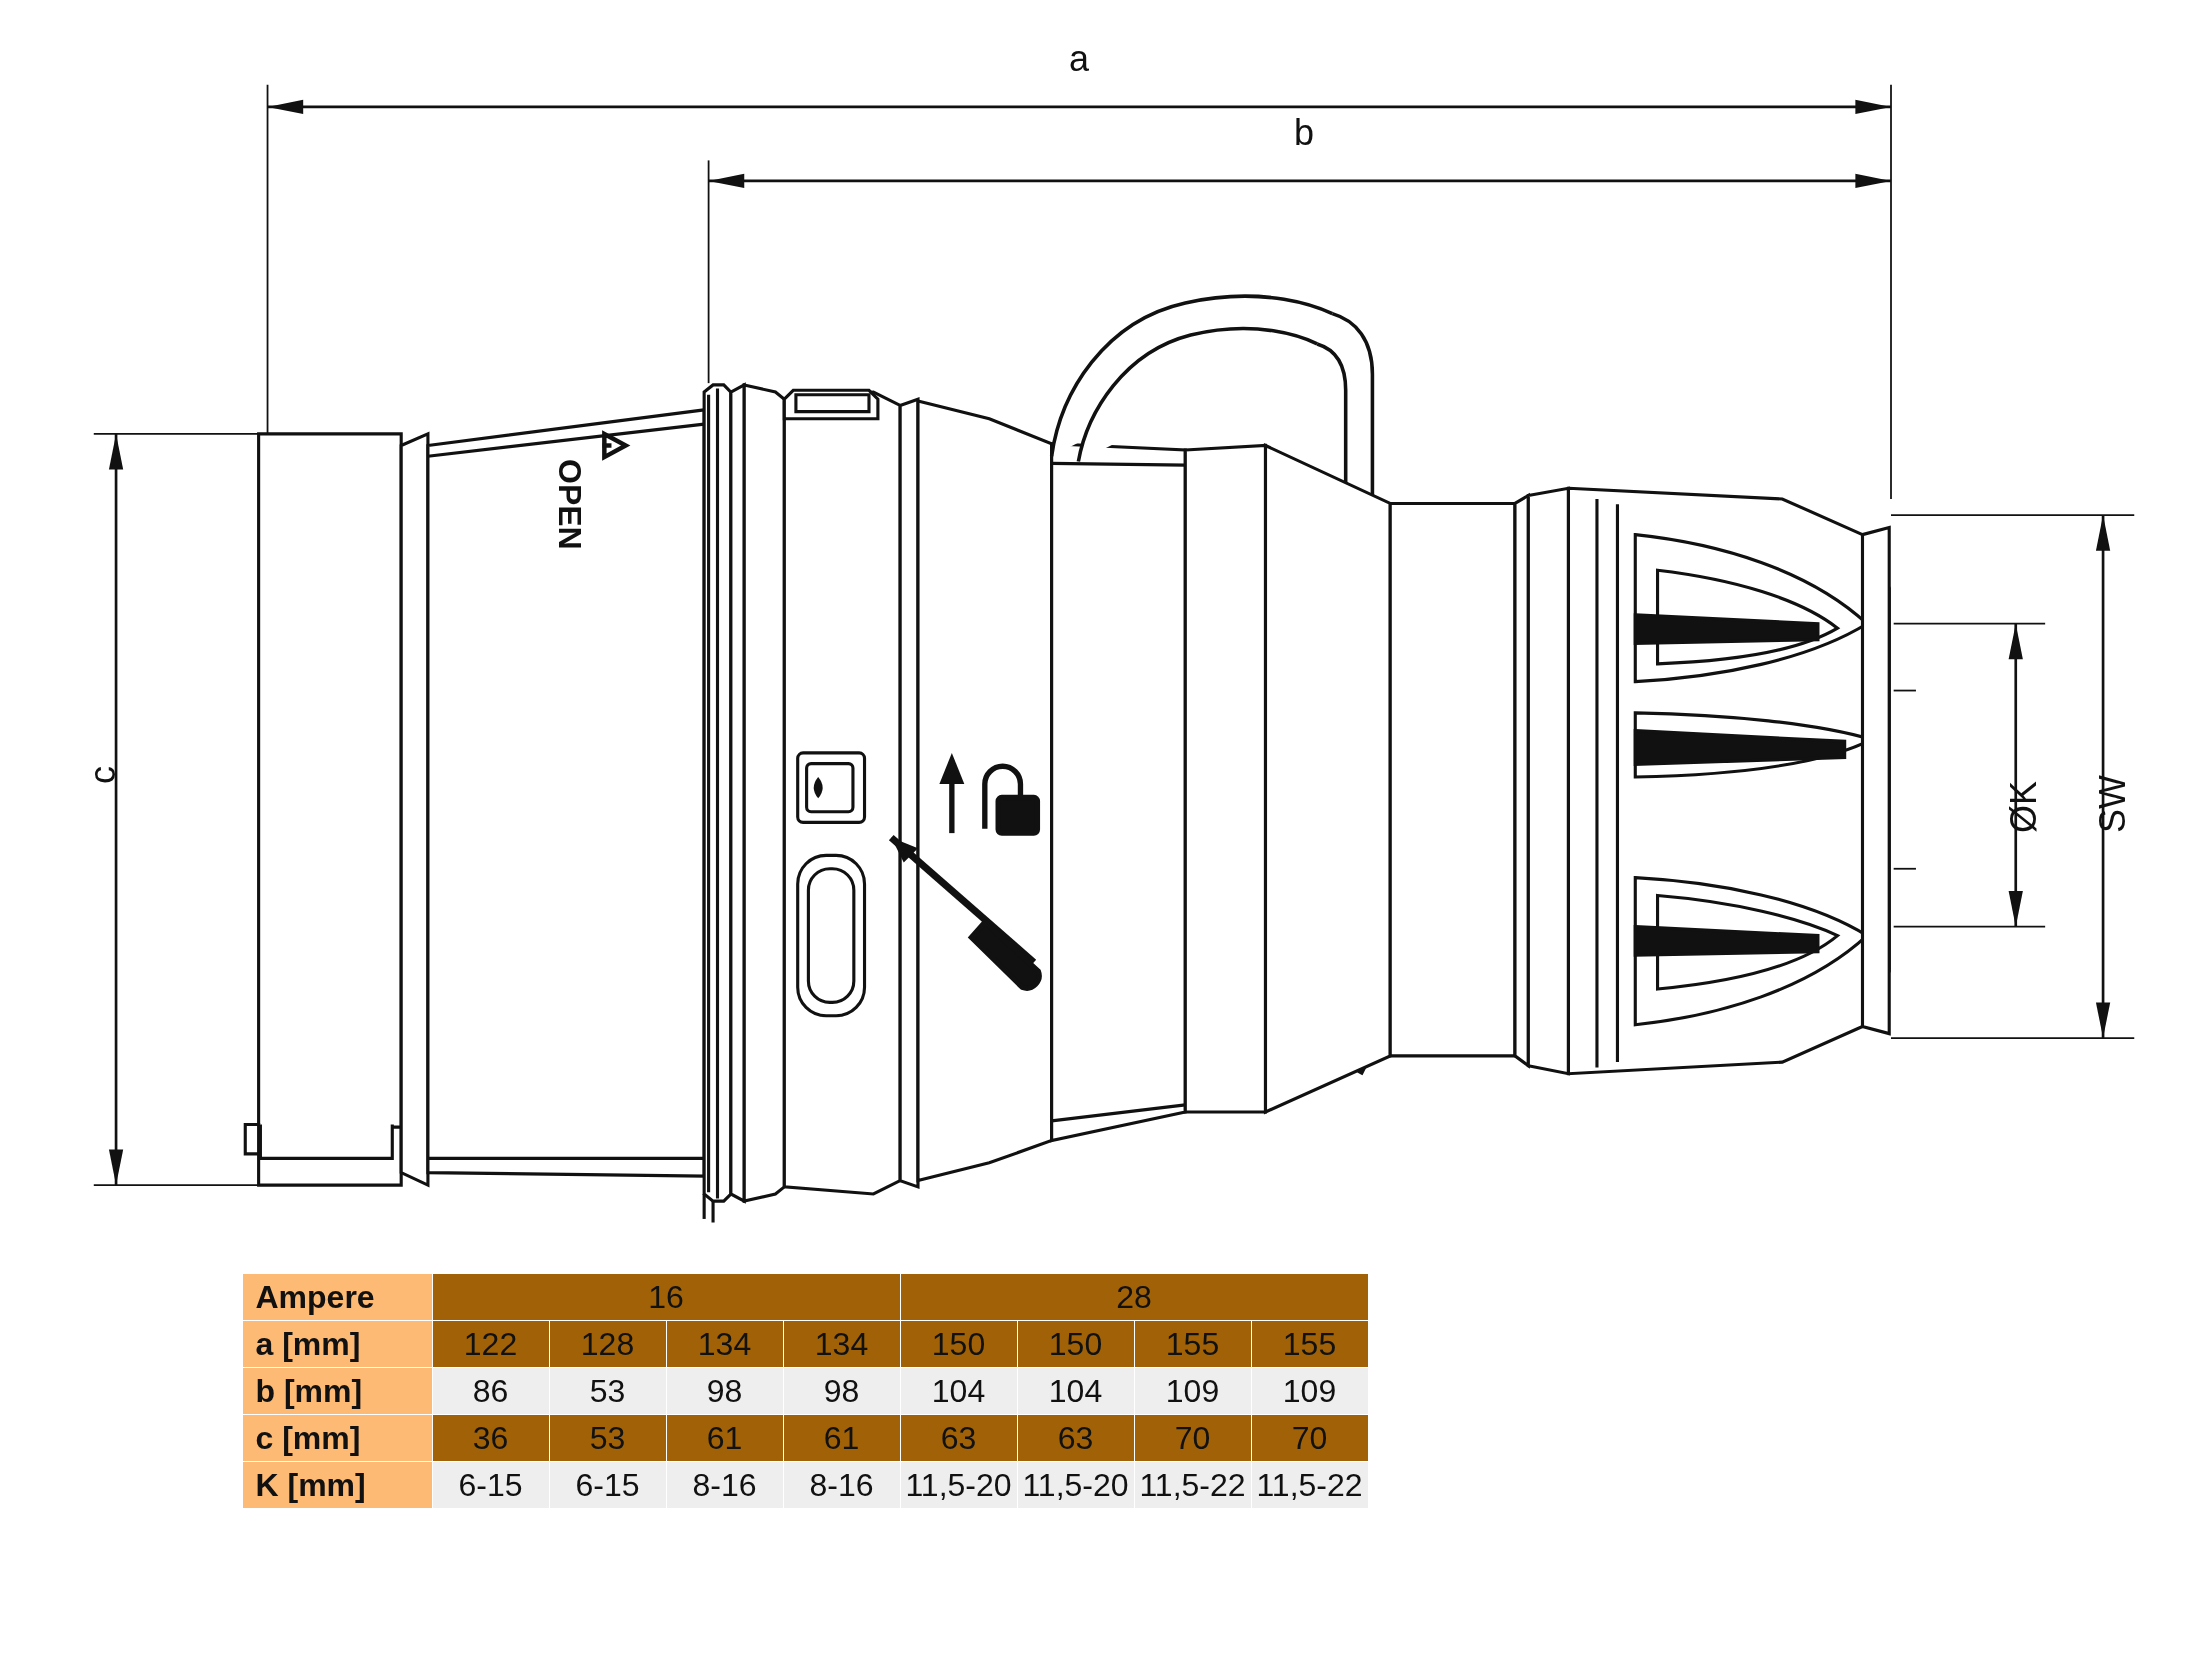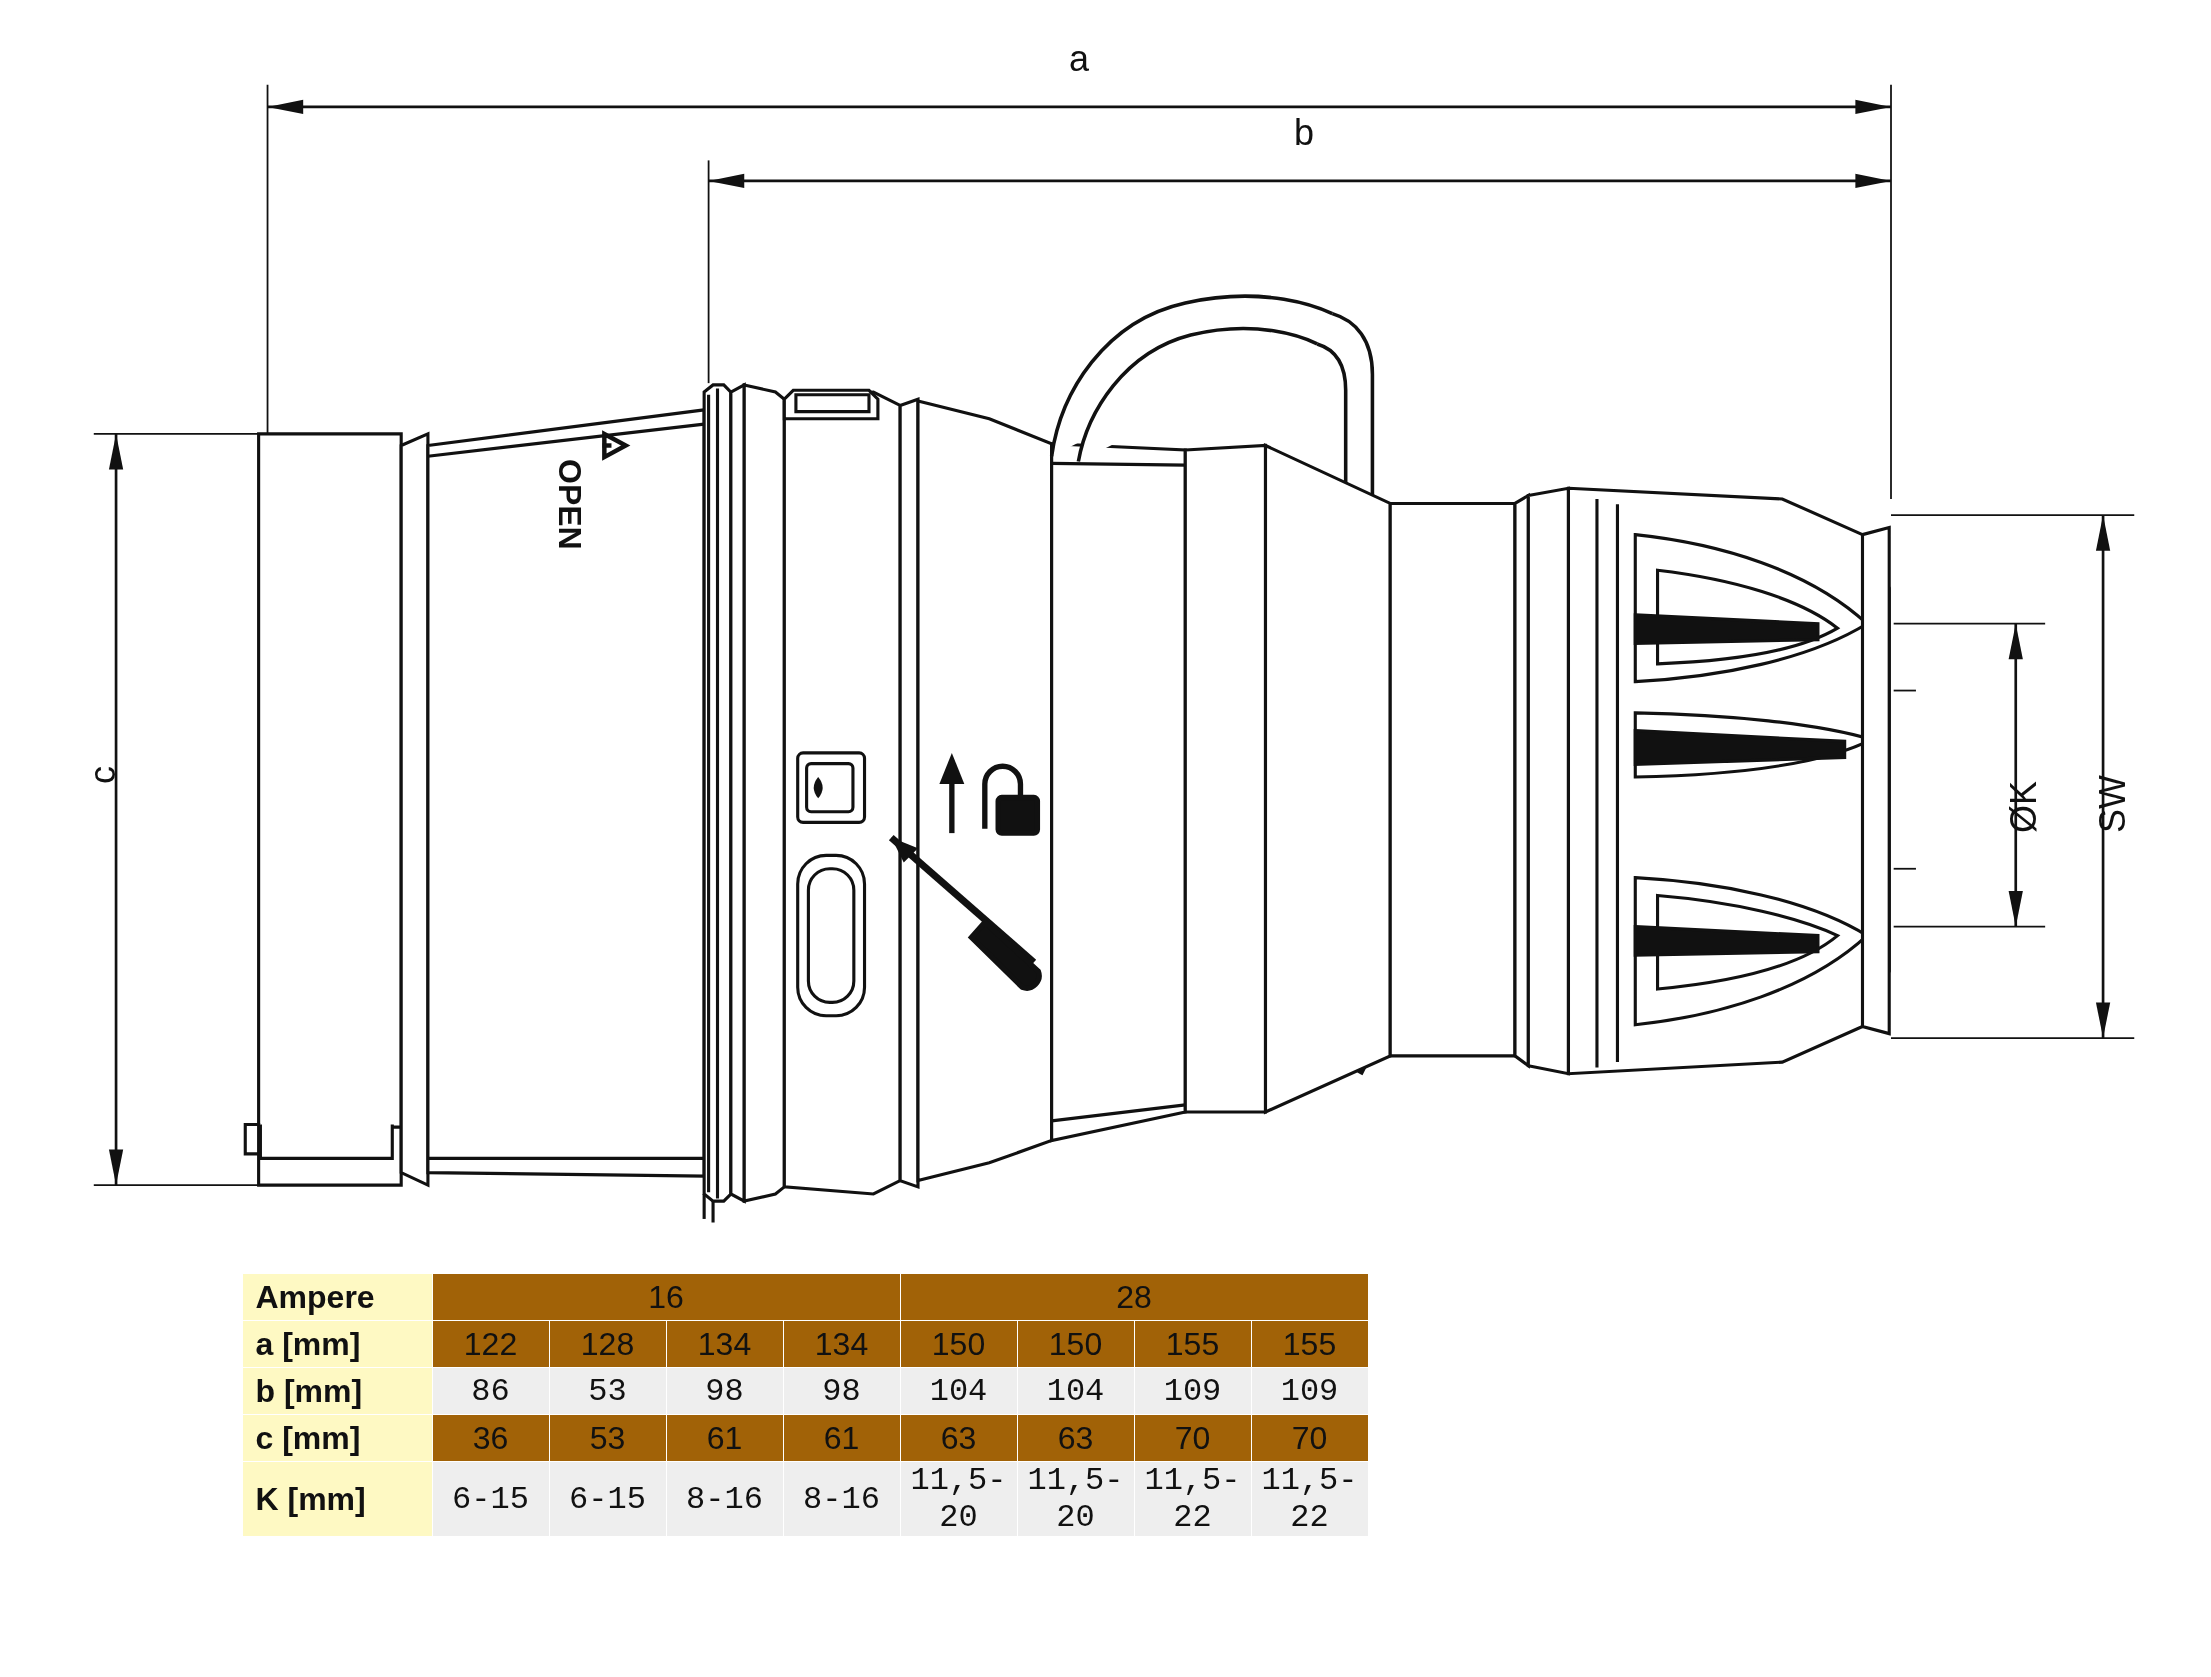--- a/index.html
+++ b/index.html
@@ -47,27 +47,27 @@
     vertical-align: middle;
     font-weight: normal;
     color: #111;
     border: 0.9px solid #ffffff;
   }
   #spec-table td.rowhdr, #spec-table th.rowhdr {
     text-align: left;
     padding-left: 12.5px;
     font-weight: bold;
     width: 176px;
-    background: #fef9c3;
+    background: #fdba74;
   }
   #spec-table td.cell {
     width: 116px;
   }
   .shade-dark { background: #a16207; }
-  .shade-light { background: #eeeeee; font-family: Liberation Mono, monospace; }
+  .shade-light { background: #eeeeee; }
   .bold { font-weight: bold; }
 </style>
 </head>
 <body>
 
 <div id="page">
 
   <svg class="drawing" viewBox="0 0 2482 1450">
     <g fill="none" stroke="#111" stroke-width="3">
 

